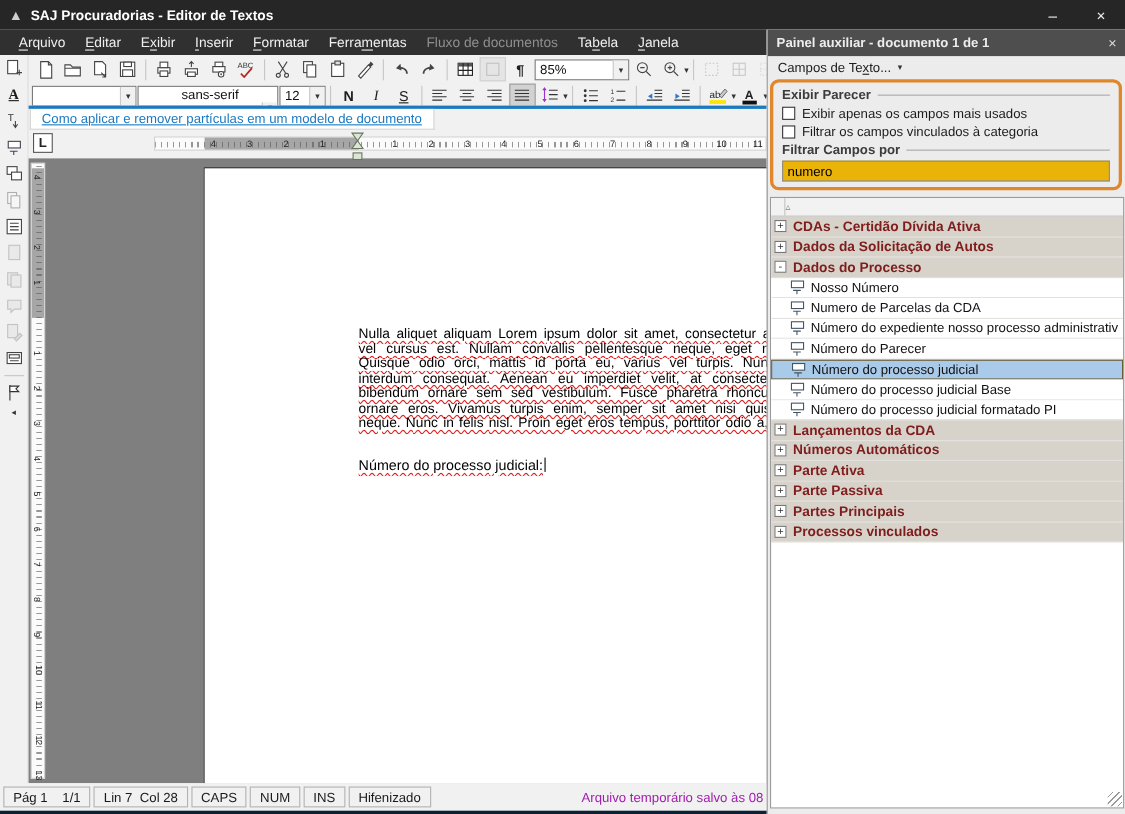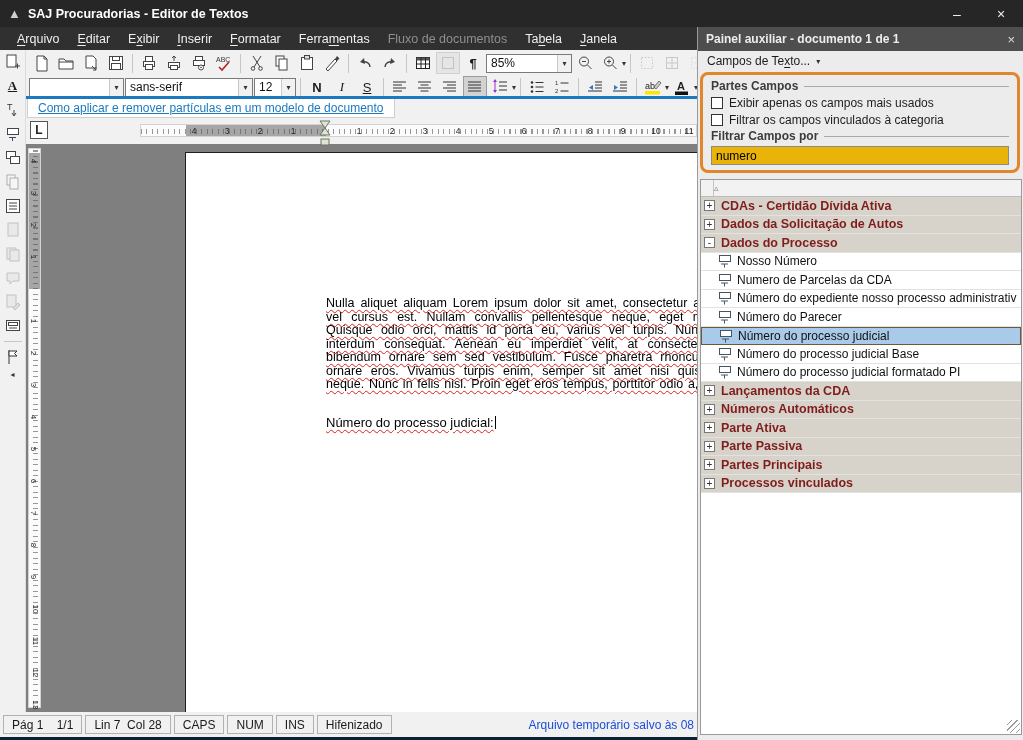--- a/index.html
+++ b/index.html
@@ -59,21 +59,21 @@
   .page{position:absolute;left:159px;top:8px;width:620px;height:600px;background:#fff;border:1px solid #1e1e1e;}
   .para{position:absolute;left:140px;top:144px;width:400px;font-size:12.5px;line-height:13.5px;color:#000;}
   .dline{text-align:justify;text-align-last:justify;white-space:nowrap;overflow:visible;}
   .sp{text-decoration:underline wavy #d22;text-decoration-thickness:1px;text-underline-offset:2px;}
   .fieldline{position:absolute;left:140px;top:262px;font-size:13px;color:#000;white-space:nowrap;}
   .caret{display:inline-block;width:1.5px;height:13px;background:#000;vertical-align:-2px;margin-left:1px;}
 
   
   .statusbar{position:absolute;left:0;top:712px;width:697px;height:25px;background:#f1f1f1;display:flex;align-items:center;padding-left:3px;gap:3px;font-size:12px;color:#1a1a1a;}
   .sbseg{border:1px solid #b2b2b2;height:19px;display:flex;align-items:center;padding:0 8px;white-space:pre;flex:none;}
-  .sb-right{position:absolute;right:3px;top:0;height:25px;display:flex;align-items:center;font-size:12px;color:#1d4ed8;white-space:nowrap;}
+  .sb-right{position:absolute;right:3px;top:0;height:25px;display:flex;align-items:center;font-size:12px;color:#a21caf;white-space:nowrap;}
   .bottomstrip{position:absolute;left:0;top:737px;width:1023px;height:3px;background:#0d2135;}
 
   
   .panel{position:absolute;left:697px;top:27px;width:326px;height:713px;background:#ececec;border-left:1px solid #9a9a9a;z-index:10;}
   .panel-header{position:absolute;left:0;top:0;width:100%;height:23px;background:#4e4e4e;color:#ededed;display:flex;align-items:center;font-size:12px;font-weight:bold;padding:12px 8px;}
   .panel-close{margin-left:auto;font-size:13px;font-weight:normal;color:#dcdcdc;}
   .selector-row{position:absolute;left:0;top:23px;width:100%;height:22px;display:flex;align-items:center;padding:0 9px;font-size:12px;color:#1c1c1c;}
   .selector-row u{text-underline-offset:2px;}
   .orange-box{position:absolute;left:2px;top:45px;width:320px;height:101px;border:3px solid #e0862b;border-radius:8px;padding:3px 8px 4px 8px;background:#ececec;}
   .sec-head{display:flex;align-items:center;height:16px;}
@@ -267,21 +267,21 @@
           <path d="M9 3.5v11M3.5 9h11" stroke="#aaa" stroke-dasharray="1.2 1.8"></path>
         </svg>
       </span>
   </div>
 
   <div class="toolbar2">
     <div class="combo" style="width:95px;">
       <span></span>
       <span class="cbtn">▾</span>
     </div>
-    <div class="combo" style="width:128px;">
+    <div class="combo" style="width:128px;flex-direction:column;">
       <span>sans-serif</span>
       <span class="cbtn">▾</span>
     </div>
     <div class="combo" style="width:42px;">
       <span>12</span>
       <span class="cbtn">▾</span>
     </div>
     <span class="vsep"></span>
     <span class="tb">
         <span class="fmt-letter" style="font-weight:bold;">N</span>
@@ -506,21 +506,21 @@
       <span>Painel auxiliar - documento 1 de 1</span>
       <span class="panel-close">×</span>
     </div>
     <div class="selector-row">
       <span>Campos de Te<u>x</u>to...</span>
       <span class="carrow" style="margin-left:6px;">▾</span>
     </div>
 
     <div class="orange-box">
       <div class="sec-head">
-        <span class="t">Partes Campos</span>
+        <span class="t">Exibir Parecer</span>
         <div class="hline"></div>
       </div>
       <div class="cbrow">
         <span class="cbox"></span>
         <span>Exibir apenas os campos mais usados</span>
       </div>
       <div class="cbrow">
         <span class="cbox"></span>
         <span>Filtrar os campos vinculados à categoria</span>
       </div>

